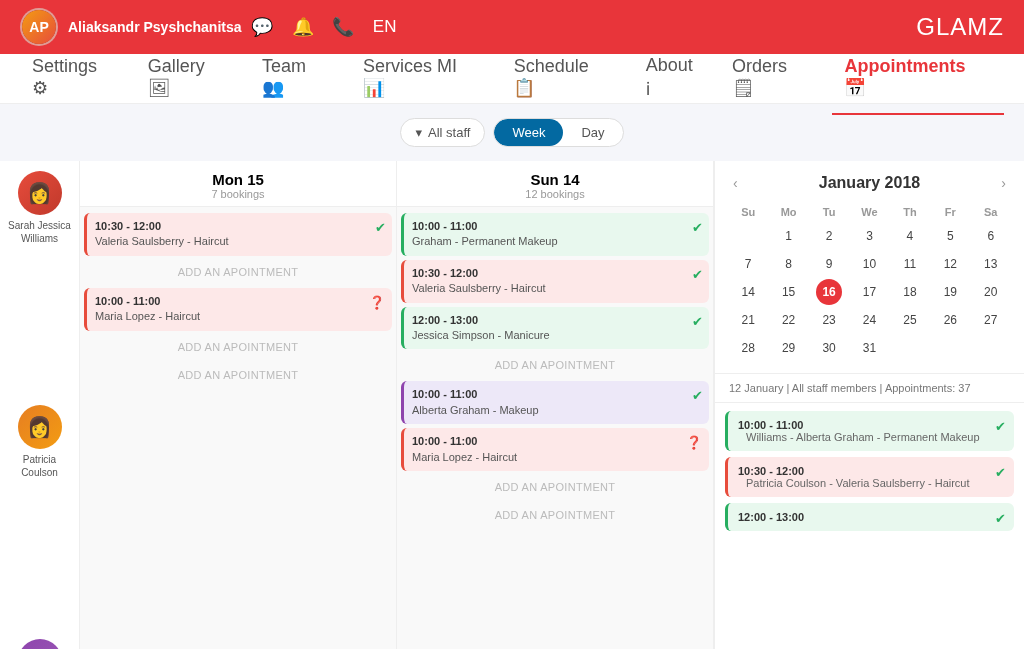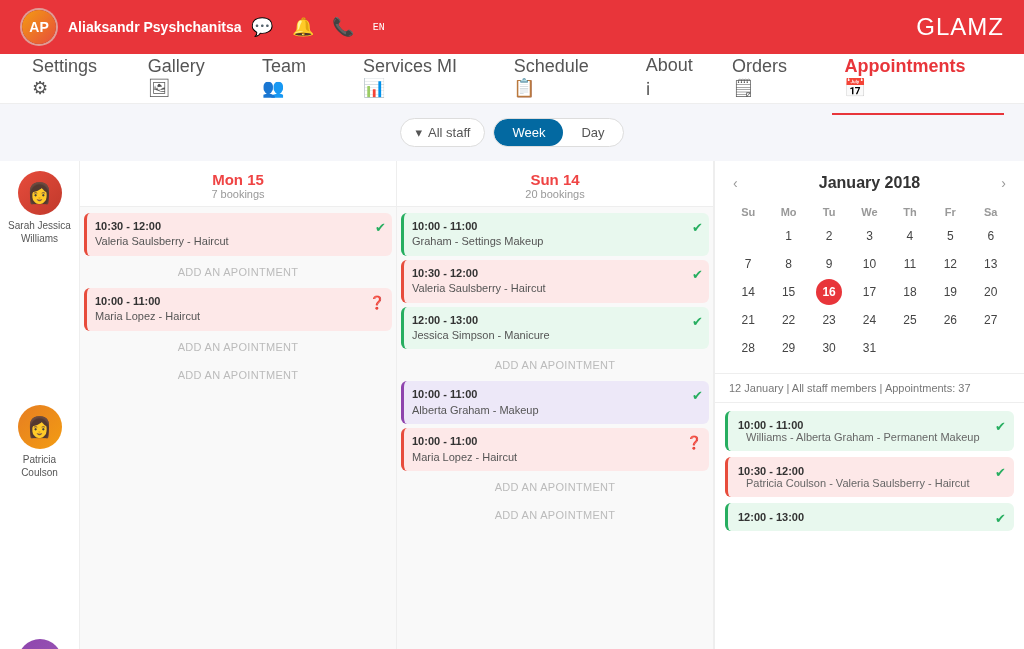--- a/index.html
+++ b/index.html
@@ -32,21 +32,21 @@
     .avatar-img {
       width: 100%; height: 100%;
       background: linear-gradient(135deg, #f39c12, #e74c3c);
       border-radius: 50%;
       display: flex; align-items: center; justify-content: center;
       color: white; font-weight: bold; font-size: 14px;
     }
     .user-name { font-weight: 600; font-size: 14px; }
     .nav-icons { display: flex; gap: 18px; align-items: center; }
     .nav-icon { color: white; font-size: 18px; cursor: pointer; }
-    .lang { color: white; font-size: 10px; font-family: Liberation Mono, monospace; }
+    .lang { color: white; font-size: 17px; }
     .logo { font-size: 24px; font-weight: 400; color: white; letter-spacing: 1px; margin-left: 36px; }
 
     
     .sec-nav {
       background: white;
       display: flex;
       align-items: center;
       padding: 0 20px;
       height: 50px;
       border-bottom: 1px solid #eee;
@@ -142,21 +142,21 @@
     }
     .day-header {
       padding: 10px 8px 6px;
       text-align: center;
       background: white;
       border-bottom: 1px solid #eee;
     }
     .day-header .day-label {
       font-size: 15px;
       font-weight: 700;
-      color: #ef4444;
+      color: #000000;
     }
     .day-header .bookings-count {
       font-size: 11px;
       color: #999;
     }
     .day-body {
       flex: 1;
       overflow-y: auto;
       padding: 6px 4px;
       display: flex;
@@ -399,26 +399,26 @@
             <span class="question-icon">❓</span>
           </div>
           <div class="add-appt">ADD AN APOINTMENT</div>
           <div class="add-appt">ADD AN APOINTMENT</div>
         </div>
       </div>
 
       <div class="day-col">
         <div class="day-header">
           <div class="day-label">Sun 14</div>
-          <div class="bookings-count">20 bookings</div>
+          <div class="bookings-count">12 bookings</div>
         </div>
         <div class="day-body">
           <div class="appt-card appt-light-green">
             <div class="appt-time">10:00 - 11:00</div>
-            <div class="appt-name">Graham - Settings Makeup</div>
+            <div class="appt-name">Graham - Permanent Makeup</div>
             <span class="check-icon">✔</span>
           </div>
           <div class="appt-card appt-pink">
             <div class="appt-time">10:30 - 12:00</div>
             <div class="appt-name">Valeria Saulsberry - Haircut</div>
             <span class="check-icon">✔</span>
           </div>
           <div class="appt-card appt-light-green">
             <div class="appt-time">12:00 - 13:00</div>
             <div class="appt-name">Jessica Simpson - Manicure</div>

